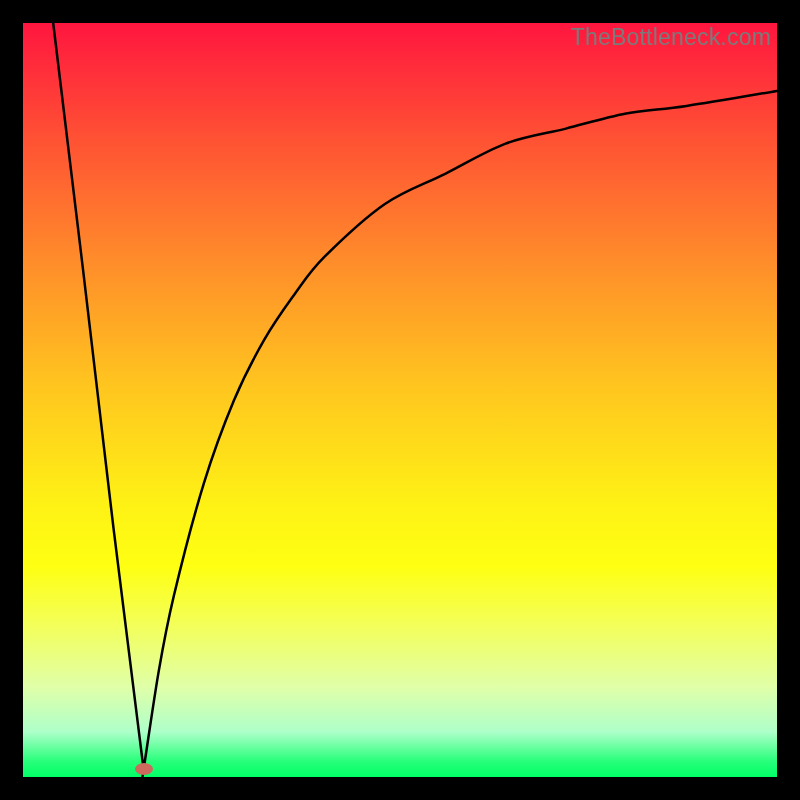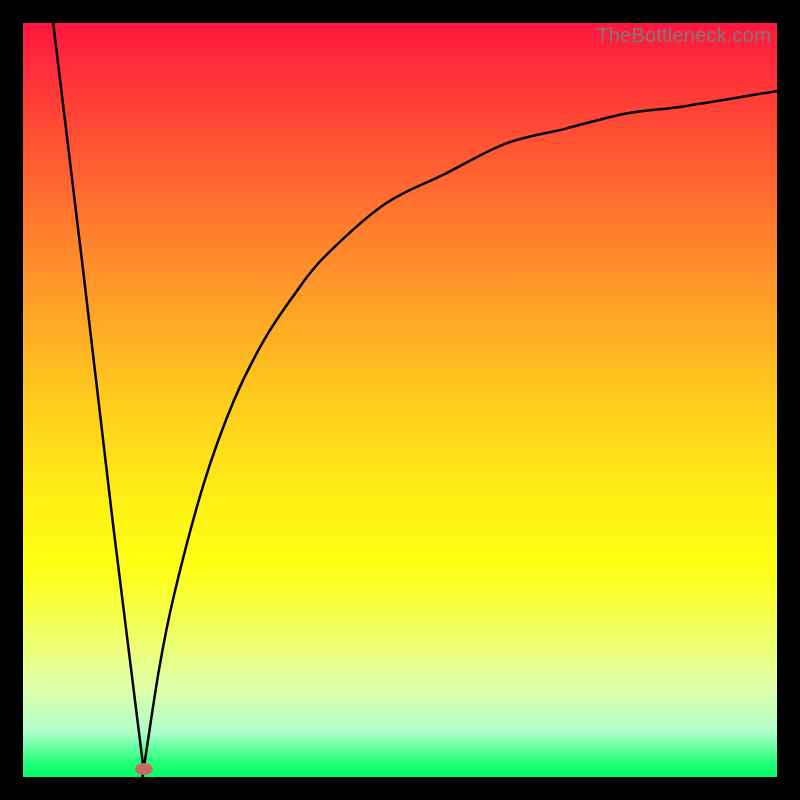--- a/index.html
+++ b/index.html
@@ -28,21 +28,21 @@
       #aeffca 94%,
       #26ff79 98%,
       #00ff66 100%
     );
   }
   .watermark {
     position: absolute;
     top: 1px;
     right: 6px;
     font-family: Arial, Helvetica, sans-serif;
-    font-size: 20px;
+    font-size: 23px;
     font-weight: 400;
     color: #7b7b7b;
     letter-spacing: 0.2px;
   }
   .curve-svg {
     position: absolute;
     left: 0;
     top: 0;
     width: 754px;
     height: 754px;

